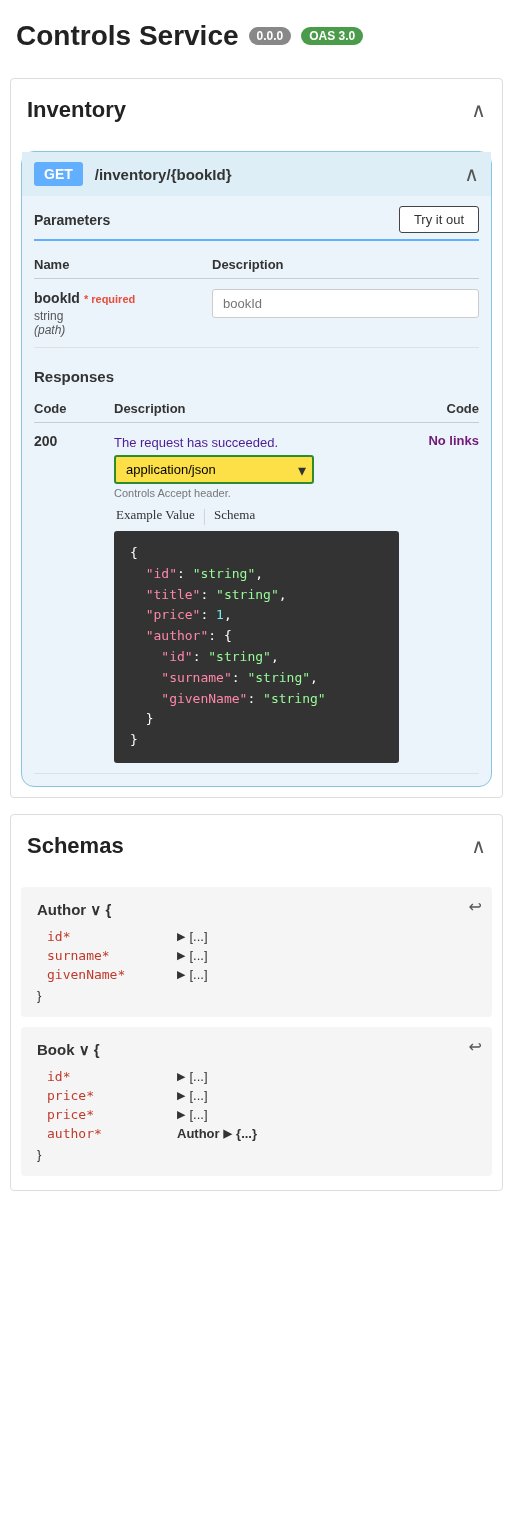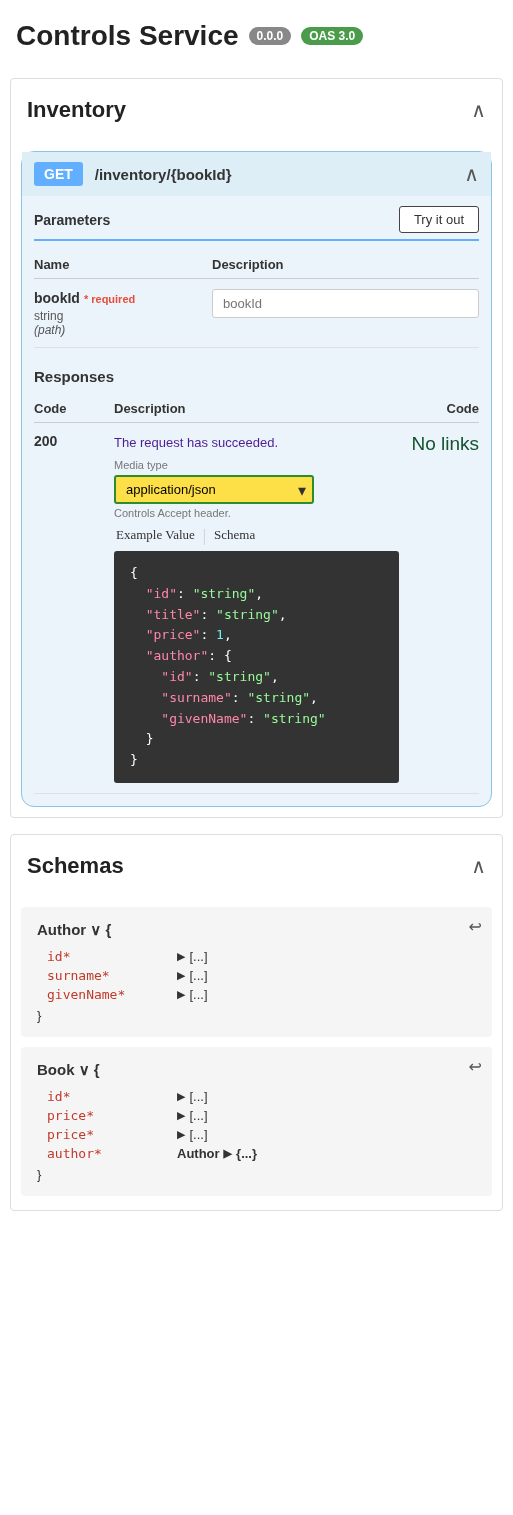--- a/index.html
+++ b/index.html
@@ -277,22 +277,23 @@
       line-height: 1.6;
     }
     .code-brace { color: #fff; }
     .code-key { color: #f8a; }
     .code-string-val { color: #98fb98; }
     .code-num-val { color: #7ee; }
 
     .resp-links {
       width: 80px;
       text-align: right;
-      font-size: 19px;
-      color: #14532d;
+      font-size: 13px;
+      color: #701a75;
+      font-weight: bold;
     }
 
     
     .schemas-section {
       margin: 16px 10px;
       border: 1px solid #ddd;
       border-radius: 4px;
     }
 
     .schema-block {
@@ -428,21 +429,20 @@
         <div class="responses-label">Responses</div>
         <div class="responses-table-header">
           <span class="resp-col-code">Code</span>
           <span class="resp-col-desc">Description</span>
           <span class="resp-col-links">Code</span>
         </div>
         <div class="response-row">
           <div class="resp-code">200</div>
           <div class="resp-desc">
             <span class="resp-desc-text">The request has succeeded.</span>
-            <span class="media-type-label">Media type</span>
             <div class="media-type-select-wrapper">
               <select class="media-type-select">
                 <option>application/json</option>
               </select>
               <span class="select-chevron">▾</span>
             </div>
             <span class="controls-text">Controls Accept header.</span>
             <div class="example-schema-tabs">
               <span class="ex-tab">Example Value</span>
               <span class="ex-tab-divider">|</span>

